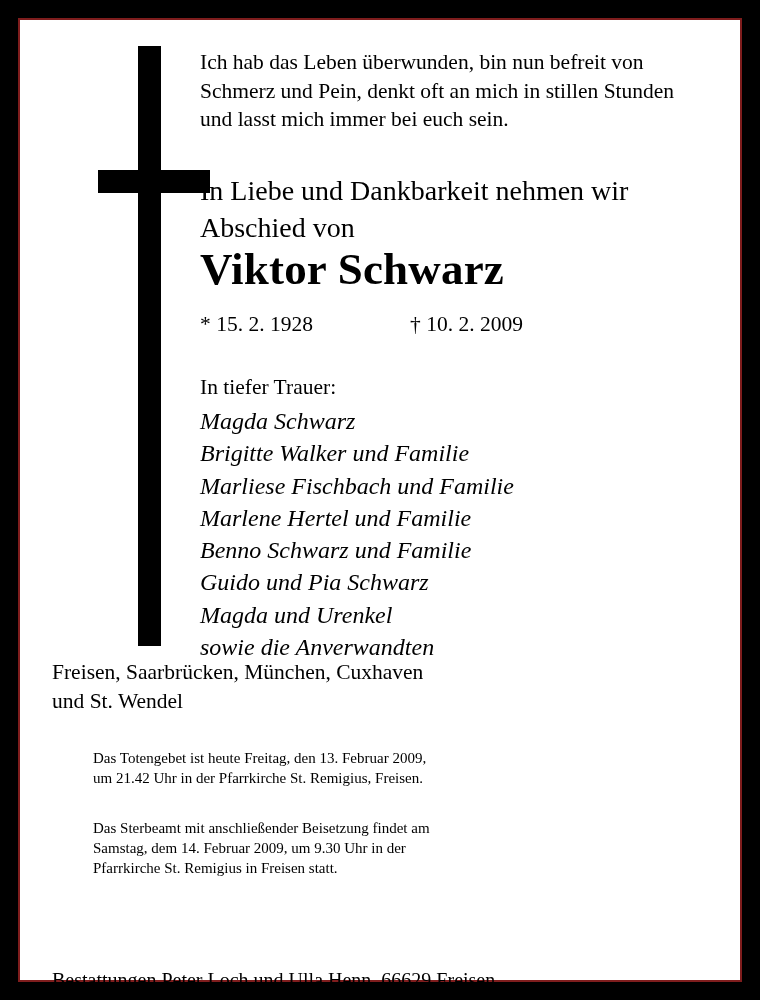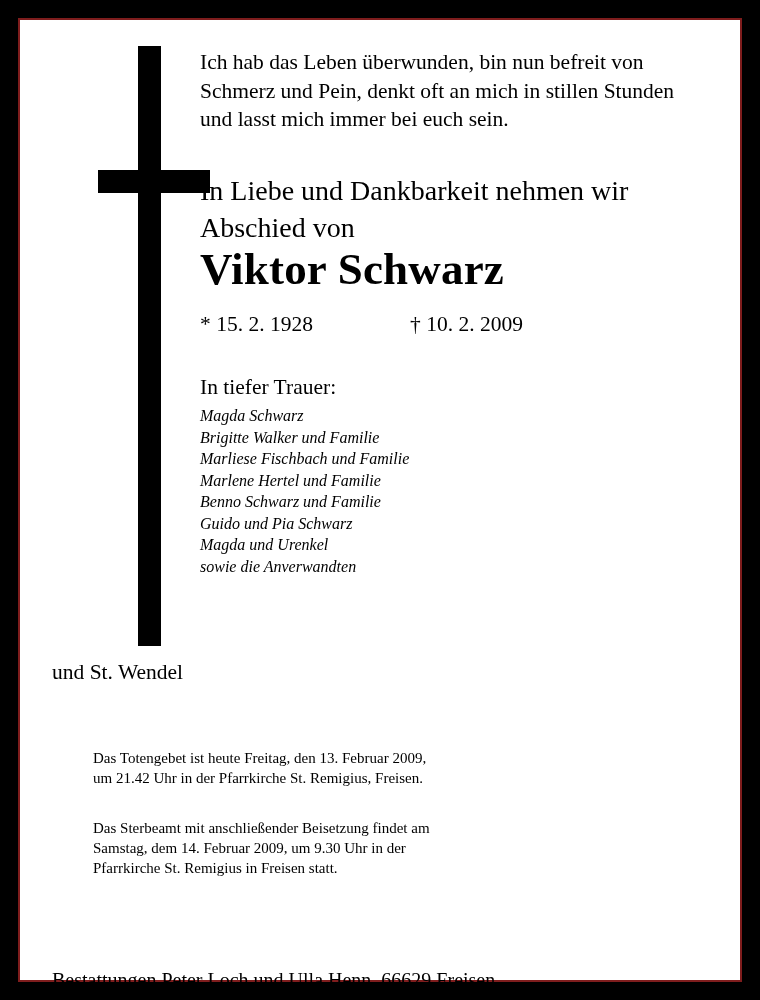--- a/index.html
+++ b/index.html
@@ -110,21 +110,21 @@
     left: 180px;
     top: 355px;
     font-size: 21.5px;
   }
   .mourners {
     position: absolute;
     left: 180px;
     top: 385px;
     width: 500px;
     font-style: italic;
-    font-size: 16px;
+    font-size: 24px;
     line-height: 1.345;
   }
   .mourners div {
     white-space: nowrap;
   }
   .places {
     position: absolute;
     left: 32px;
     top: 638px;
     width: 690px;
@@ -179,20 +179,21 @@
         <div>Brigitte Walker und Familie</div>
         <div>Marliese Fischbach und Familie</div>
         <div>Marlene Hertel und Familie</div>
         <div>Benno Schwarz und Familie</div>
         <div>Guido und Pia Schwarz</div>
         <div>Magda und Urenkel</div>
         <div>sowie die Anverwandten</div>
       </div>
 
       <div class="places">
+        <div>Freisen, Saarbrücken, München, Cuxhaven</div>
         <div>und St. Wendel</div>
       </div>
 
       <div class="para para1">
         <div>Das Totengebet ist heute Freitag, den 13. Februar 2009,</div>
         <div>um 21.42 Uhr in der Pfarrkirche St. Remigius, Freisen.</div>
       </div>
 
       <div class="para para2">
         <div>Das Sterbeamt mit anschließender Beisetzung findet am</div>

